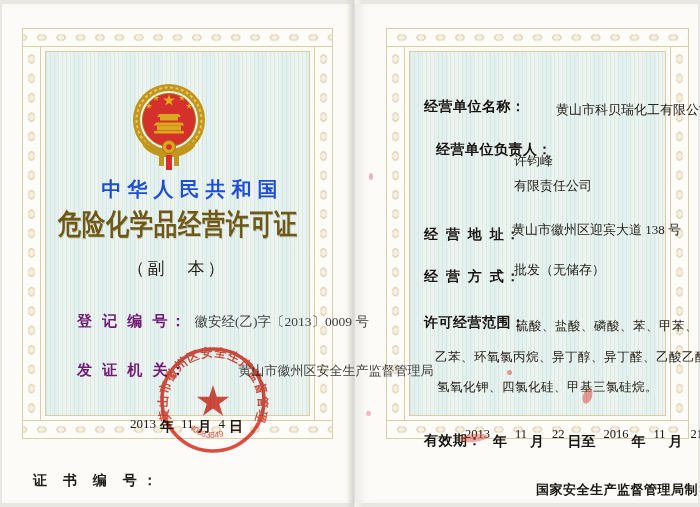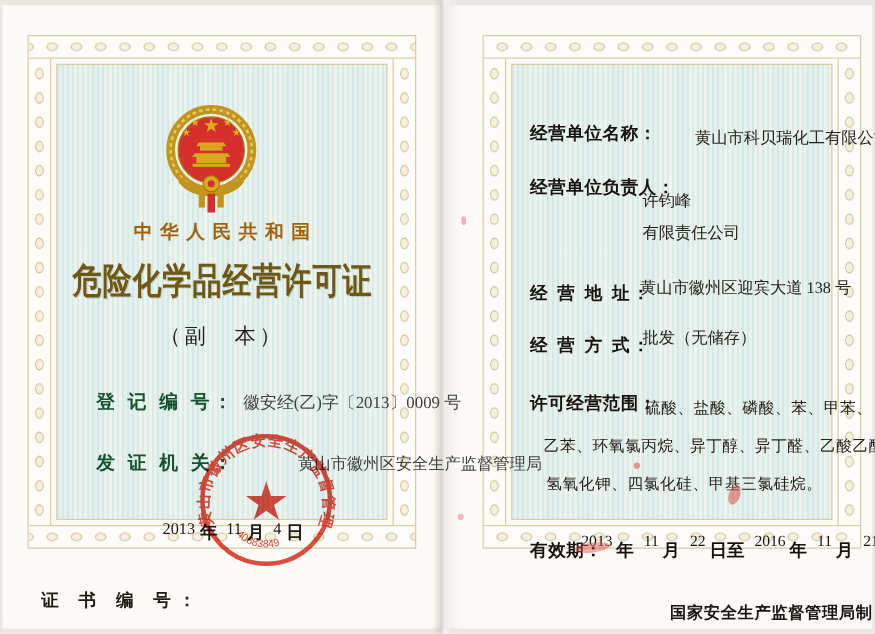--- a/index.html
+++ b/index.html
@@ -32,29 +32,29 @@
   .paper::after { content:""; position:absolute; inset:3px; border:1px solid #d9cca7;
     background-color:#edf4f0;
     background-image:
       repeating-linear-gradient(90deg, rgba(176,214,204,.30) 0 1px, rgba(0,0,0,0) 1px 4px),
       repeating-linear-gradient(90deg, rgba(186,222,232,.16) 0 12px, rgba(0,0,0,0) 12px 26px);
   }
 
   .abs { position:absolute; }
   .center-l { left:22px; width:311px; text-align:center; }
 
-  .country { top:176px; font-size:15px; font-weight:700; color:#a16207; letter-spacing:6px; padding-left:6px; }
+  .country { top:176px; font-size:20px; font-weight:700; color:#1d4ed8; letter-spacing:6px; padding-left:6px;margin-left:12px; }
   .cert-title { top:205px; color:#6e5813; }
   .cert-title span { display:inline-block; font-size:29px; font-weight:700; letter-spacing:1px;
       transform:scaleX(.80); transform-origin:center; white-space:nowrap;
       text-shadow:1px 1px 0 rgba(60,40,0,.18); font-family:"Liberation Serif", serif; }
   .copy-type { top:257px; font-size:17px; color:#241f18; letter-spacing:3px; }
 
   .row { display:flex; align-items:baseline; white-space:nowrap; }
-  .lbl { font-size:15px; font-weight:700; color:#14532d; letter-spacing:3px; }
+  .lbl { font-size:15px; font-weight:700; color:#701a75; letter-spacing:3px; }
   .val { font-family:"Liberation Serif", serif; font-size:13.5px; color:#404040; margin-left:6px; }
 
   .lbl-r { font-size:14px; font-weight:700; color:#171310; letter-spacing:.5px; white-space:nowrap; }
   .val-r { font-family:"Liberation Serif", serif; font-size:13px; color:#26221c; white-space:nowrap; }
   .scope-line { font-family:"Liberation Serif", serif; font-size:12.5px; color:#262019; letter-spacing:.5px; white-space:nowrap; }
 
   .date-row { white-space:nowrap; color:#1d1913; }
   .num  { font-family:"Liberation Serif", serif; font-size:13px; position:relative; top:-3px; margin:0 4px 0 2px; }
   .unit { font-size:14px; font-weight:600; margin-right:4px; letter-spacing:1px; }
   .vnum { font-family:"Liberation Serif", serif; font-size:12.5px; position:relative; top:-8px; margin:0 3px; }
@@ -151,21 +151,21 @@
     <text font-size="8.5" fill="#dd3a2b">
       <textPath href="#sealNumArc">40883849</textPath>
     </text>
   </svg>
 
   <div class="abs footer-left">证 书 编 号：</div>
 
   <div class="abs lbl-r" style="left:424px; top:98px;">经营单位名称：</div>
   <div class="abs val-r" style="left:517px; top:101px;margin-left:39px;">黄山市科贝瑞化工有限公司</div>
 
-  <div class="abs lbl-r" style="left:424px; top:141px;">经营单位负责人：</div>
+  <div class="abs lbl-r" style="left:424px; top:141px;padding-left:12px;">经营单位负责人：</div>
   <div class="abs val-r" style="left:514px; top:152px;">许钧峰</div>
 
   <div class="abs val-r" style="left:514px; top:177px;">有限责任公司</div>
 
   <div class="abs lbl-r" style="left:424px; top:226px; letter-spacing:2px;">经 营 地 址：</div>
   <div class="abs val-r" style="left:512px; top:221px;">黄山市徽州区迎宾大道 138 号</div>
 
   <div class="abs lbl-r" style="left:424px; top:268px; letter-spacing:2px;">经 营 方 式：</div>
   <div class="abs val-r" style="left:514px; top:261px;">批发（无储存）</div>
 

